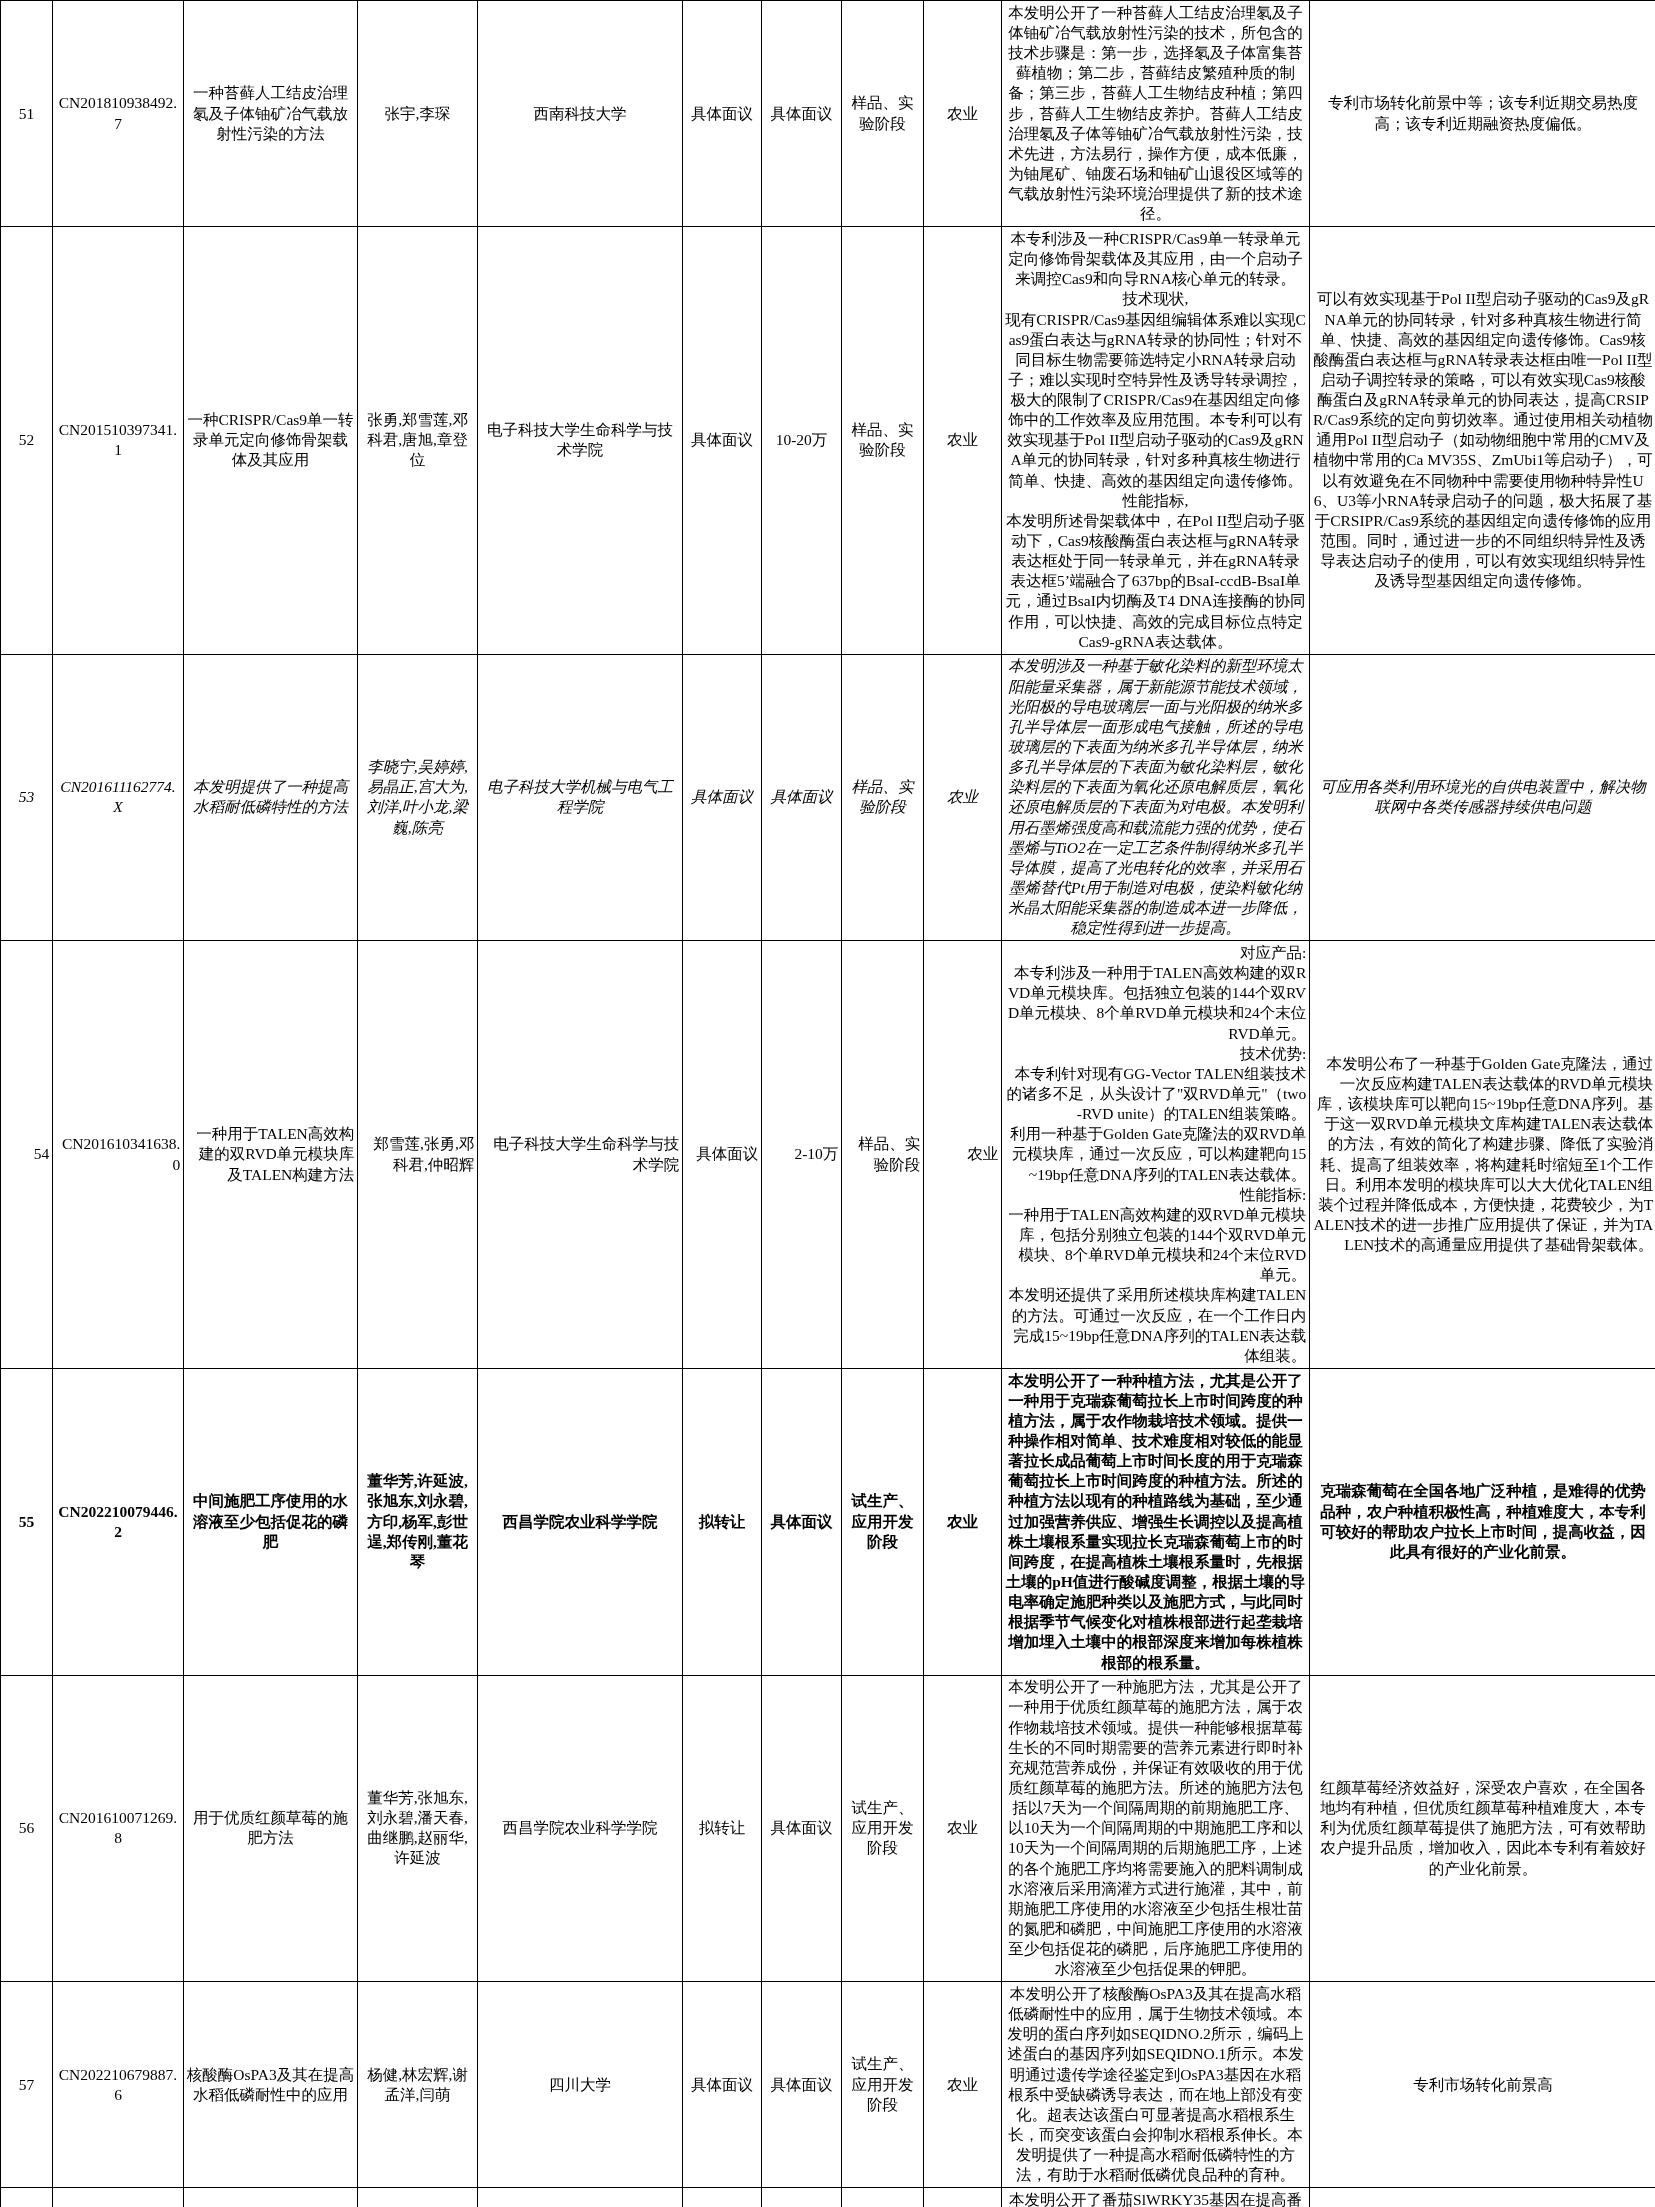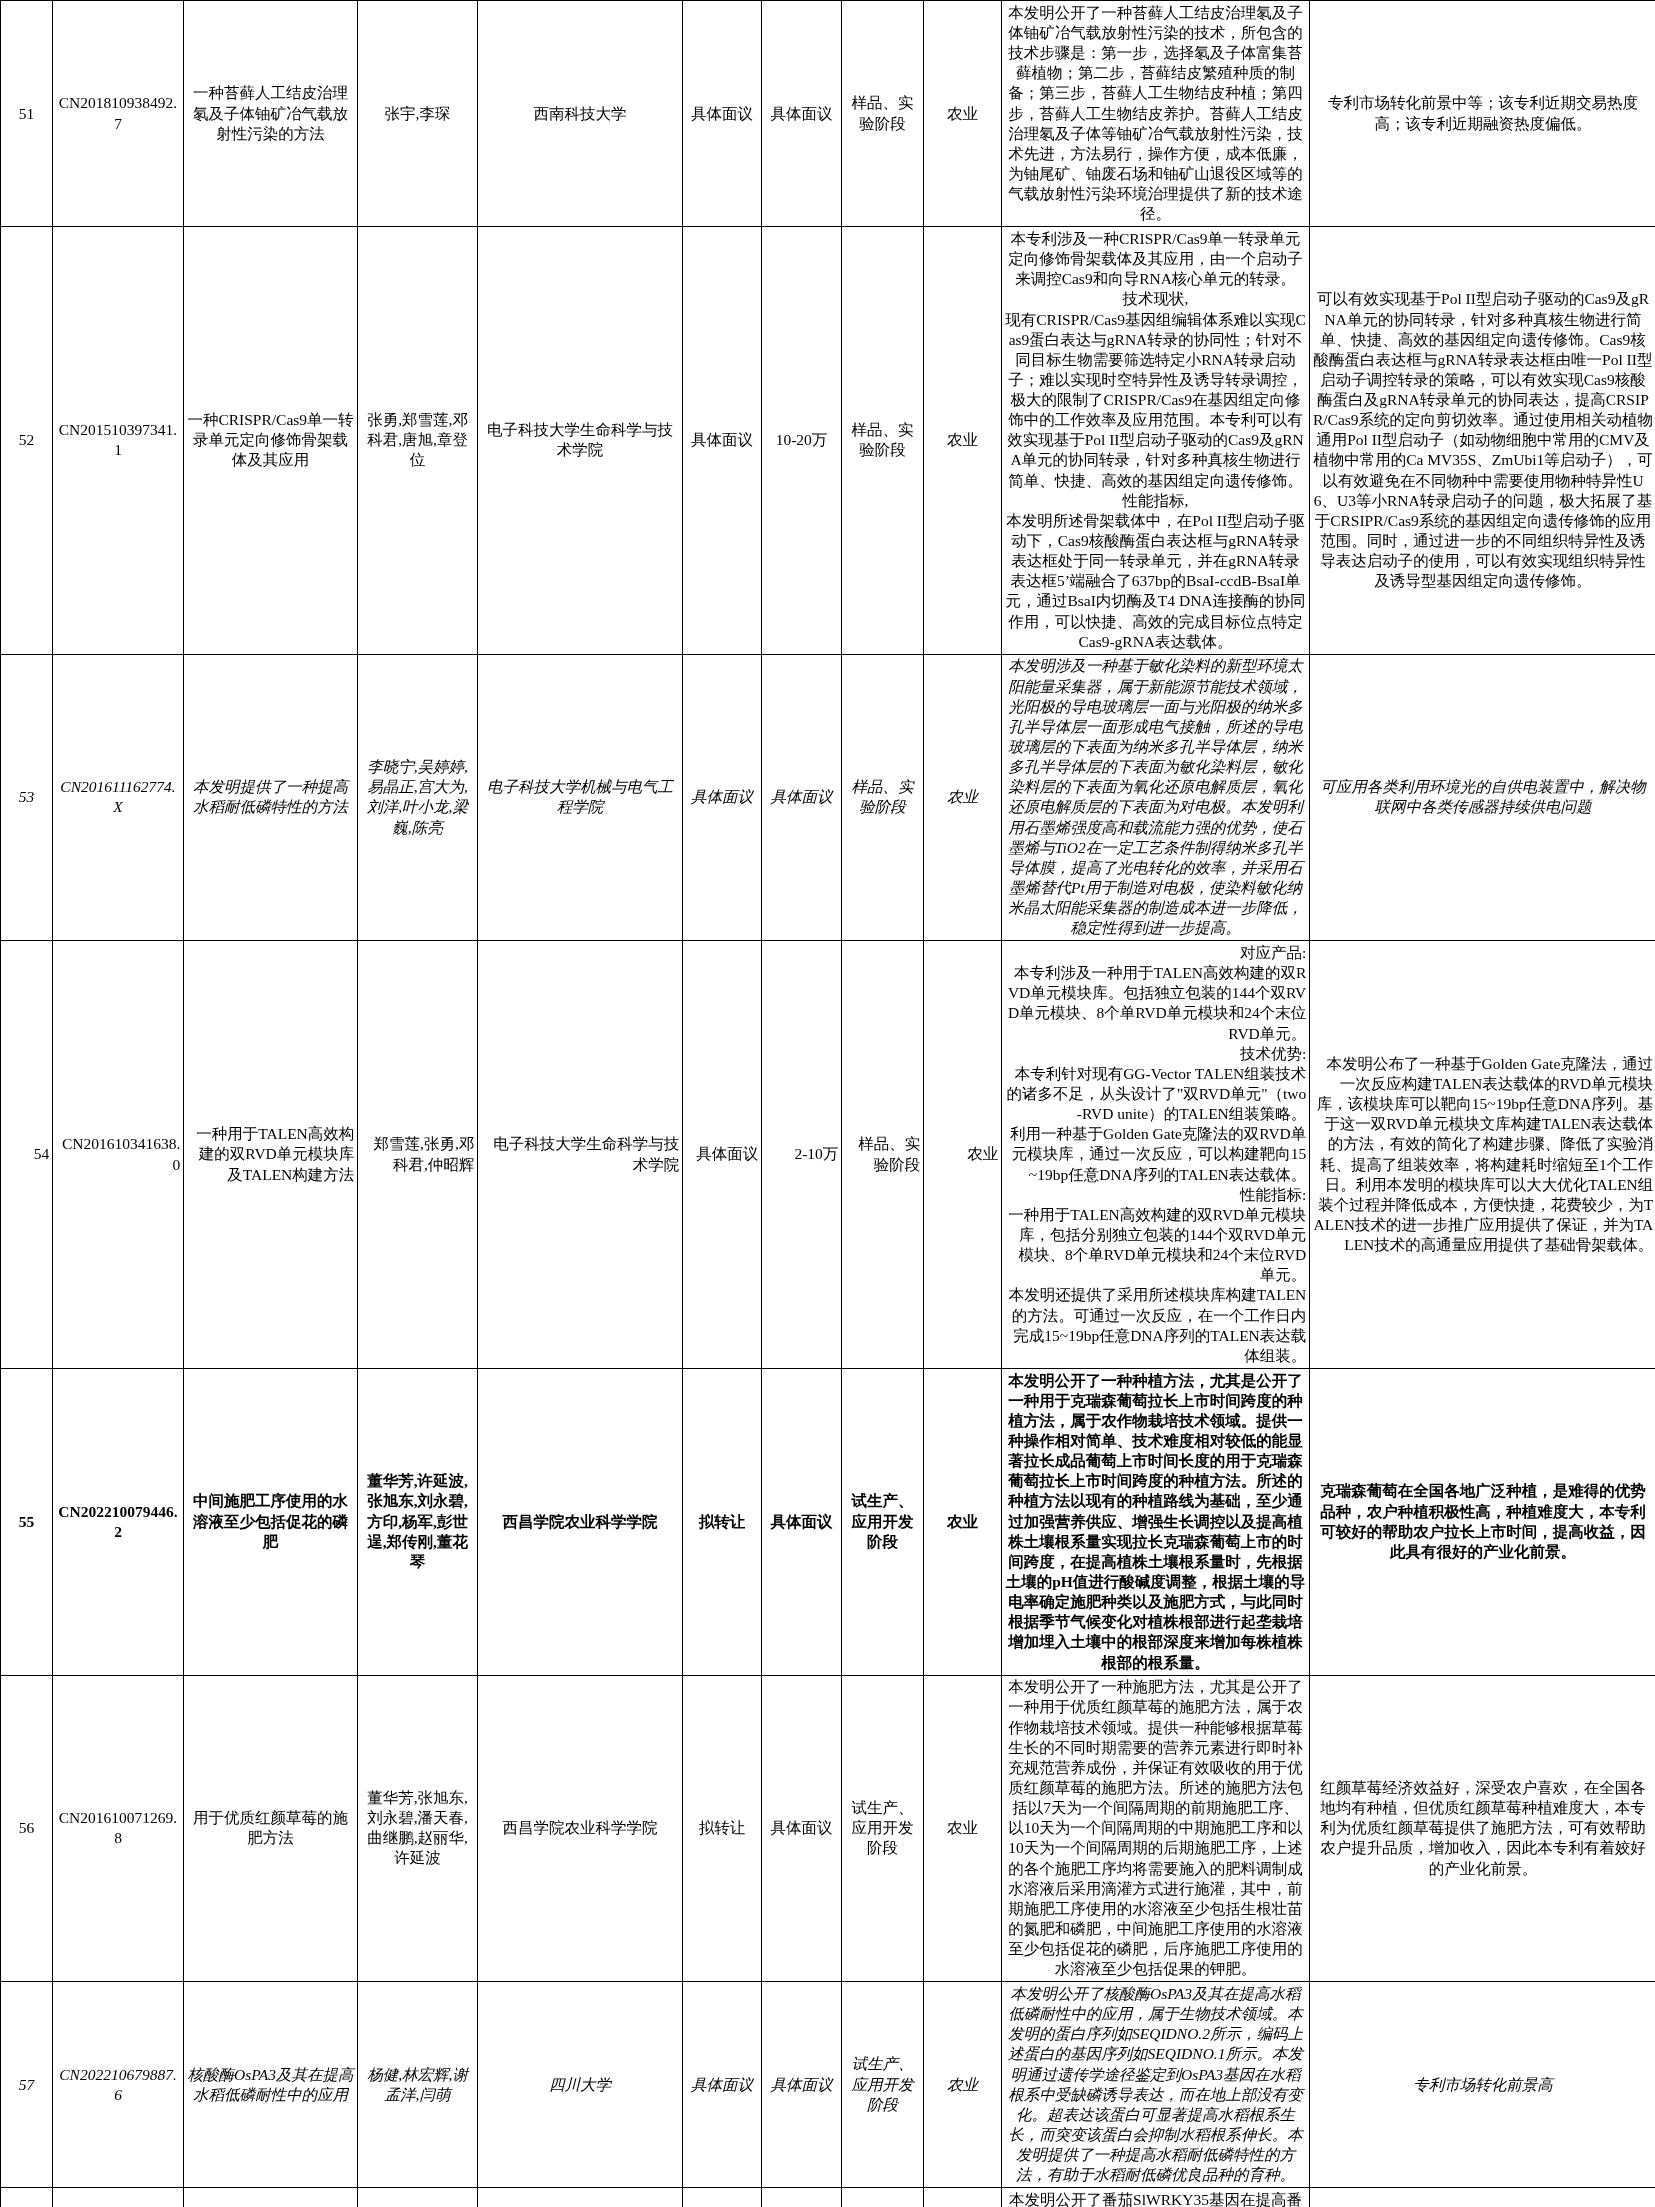--- a/index.html
+++ b/index.html
@@ -53,21 +53,21 @@
     white-space: pre-wrap;
     word-break: break-all;
   }
   
   tr.r-0 td { height: 144px; }
   tr.r-1 td { height: 286px; }
   tr.r-2 td { height: 243px; font-style: italic; }
   tr.r-3 td { height: 400px; text-align: right; }
   tr.r-4 td { height: 192px; font-weight: bold; }
   tr.r-5 td { height: 219px; text-align: center; }
-  tr.r-6 td { height: 158px; font-style: italic; }
+  tr.r-6 td { height: 158px; }
   tr.r-7 td { height: 236px; }
 </style>
 </head>
 <body>
 
 <table class="patent-table">
   <colgroup>
     <col style="width:52px">
     <col style="width:131px">
     <col style="width:174px">

